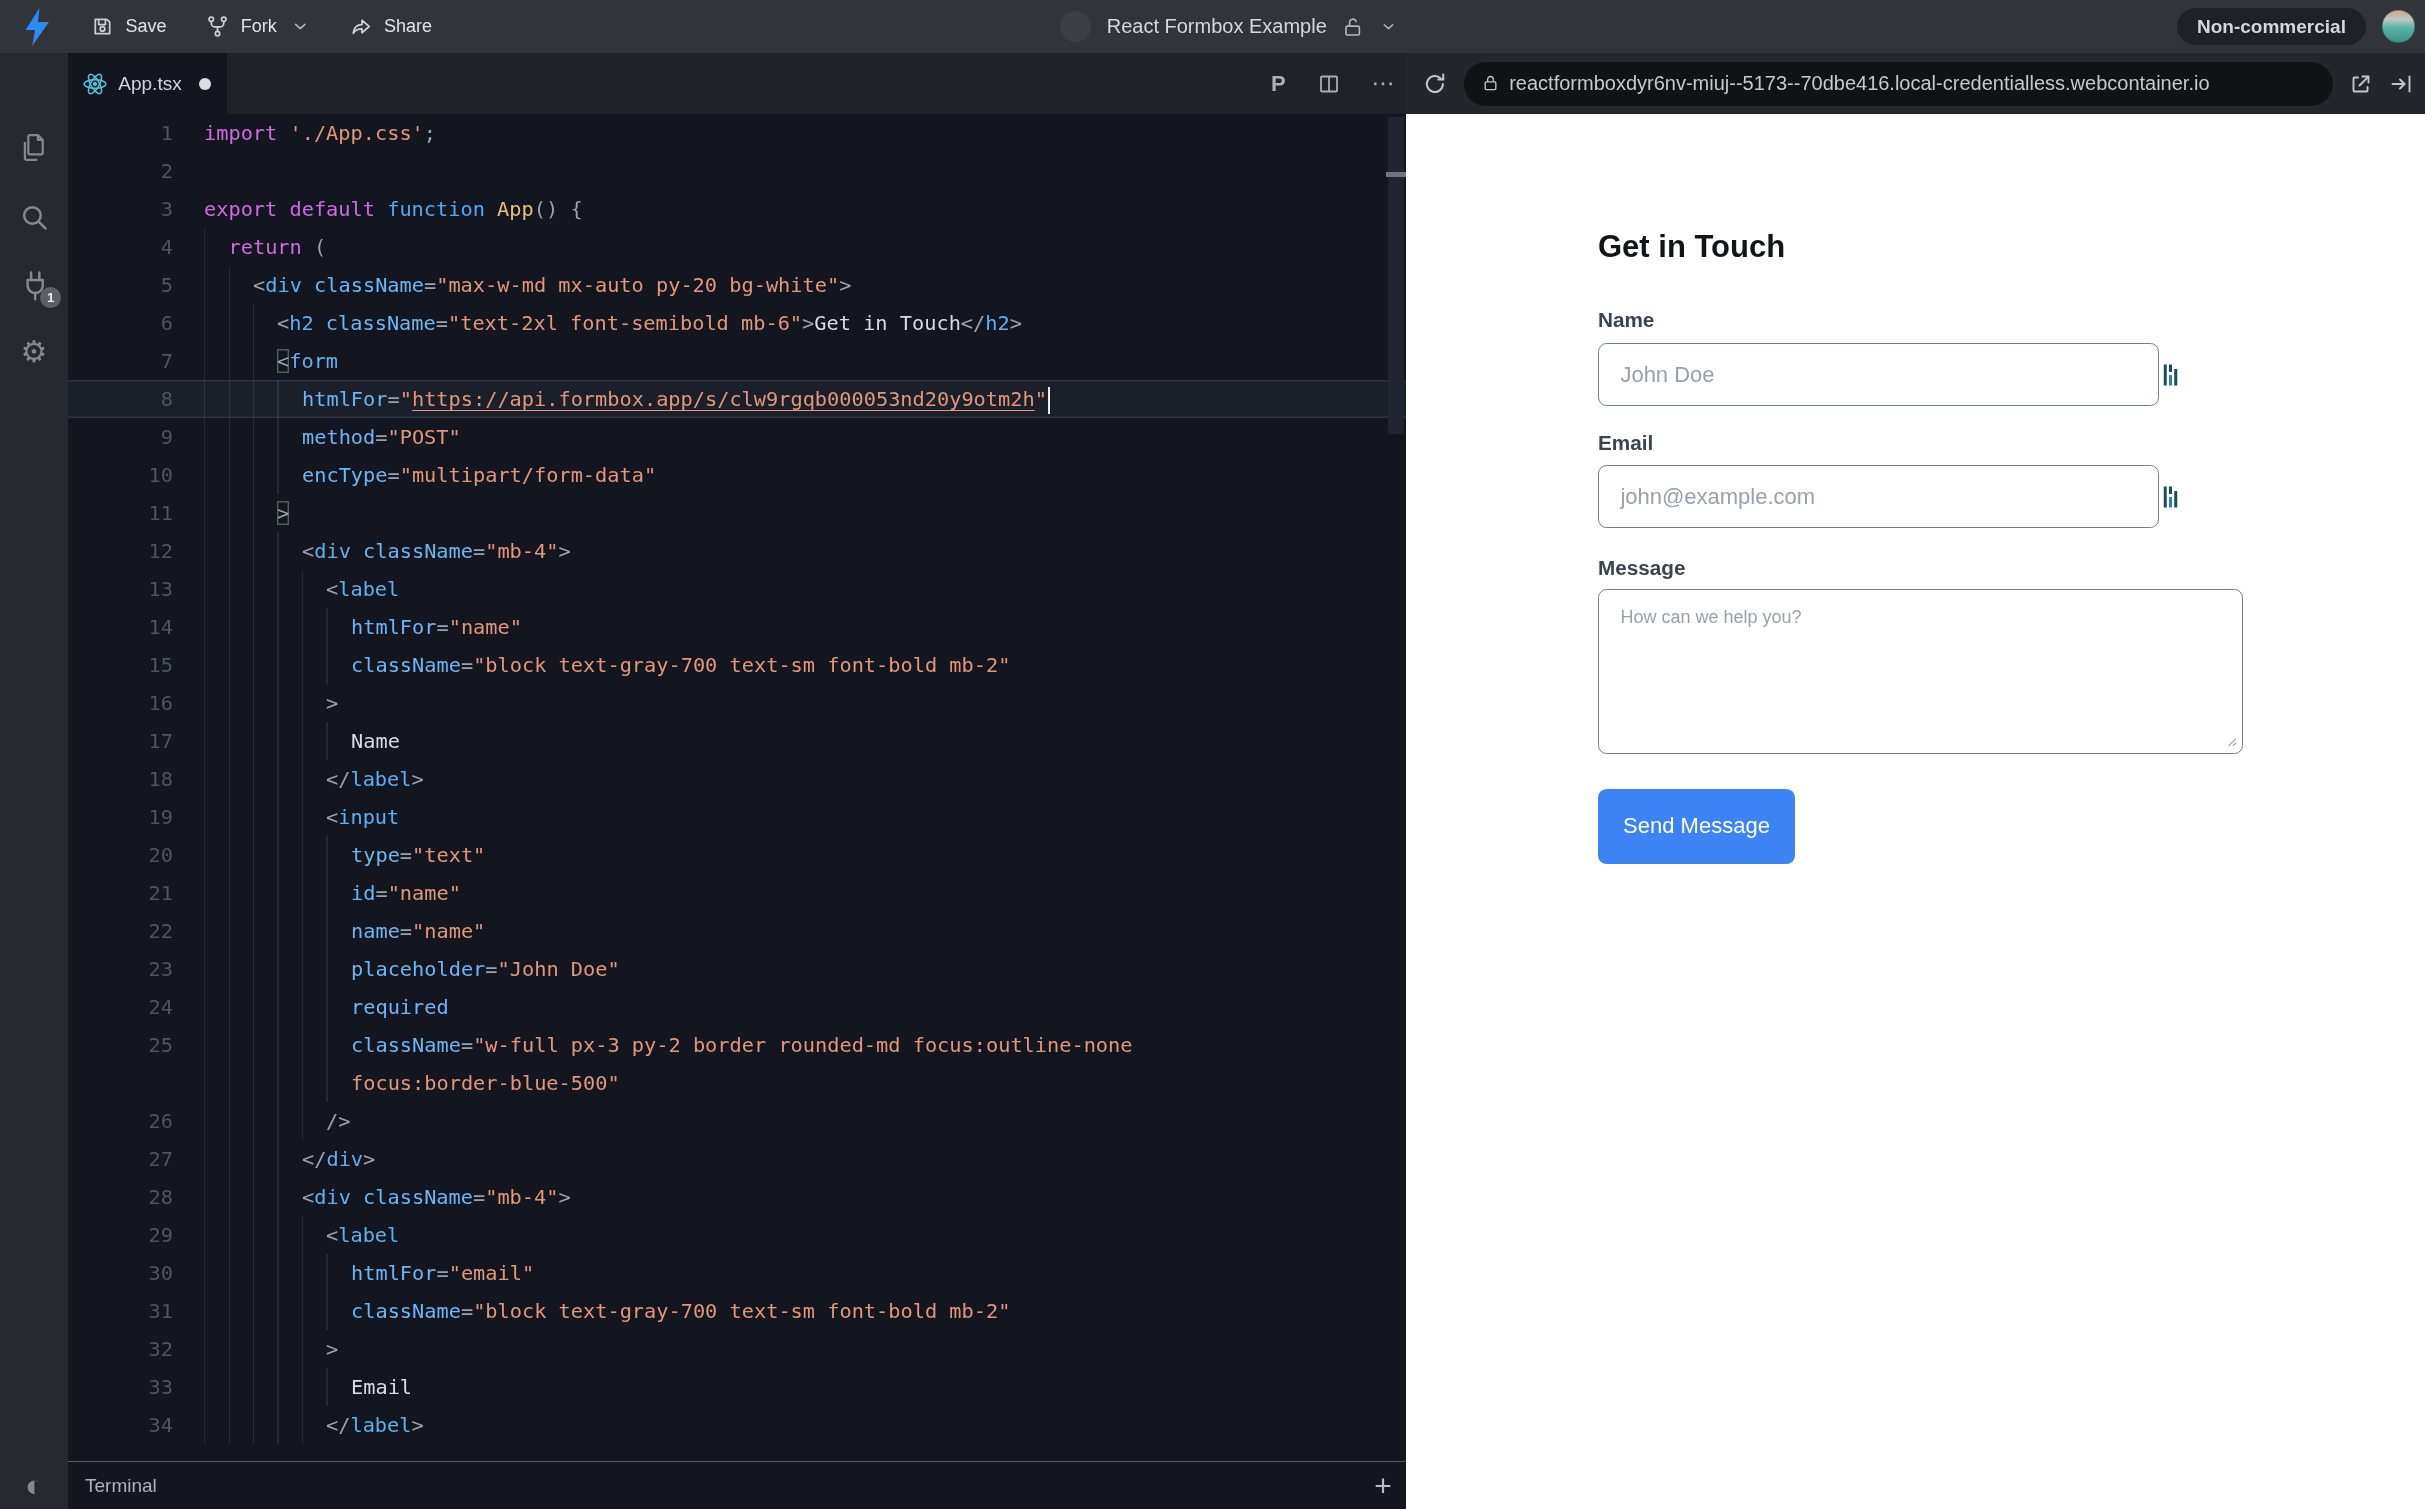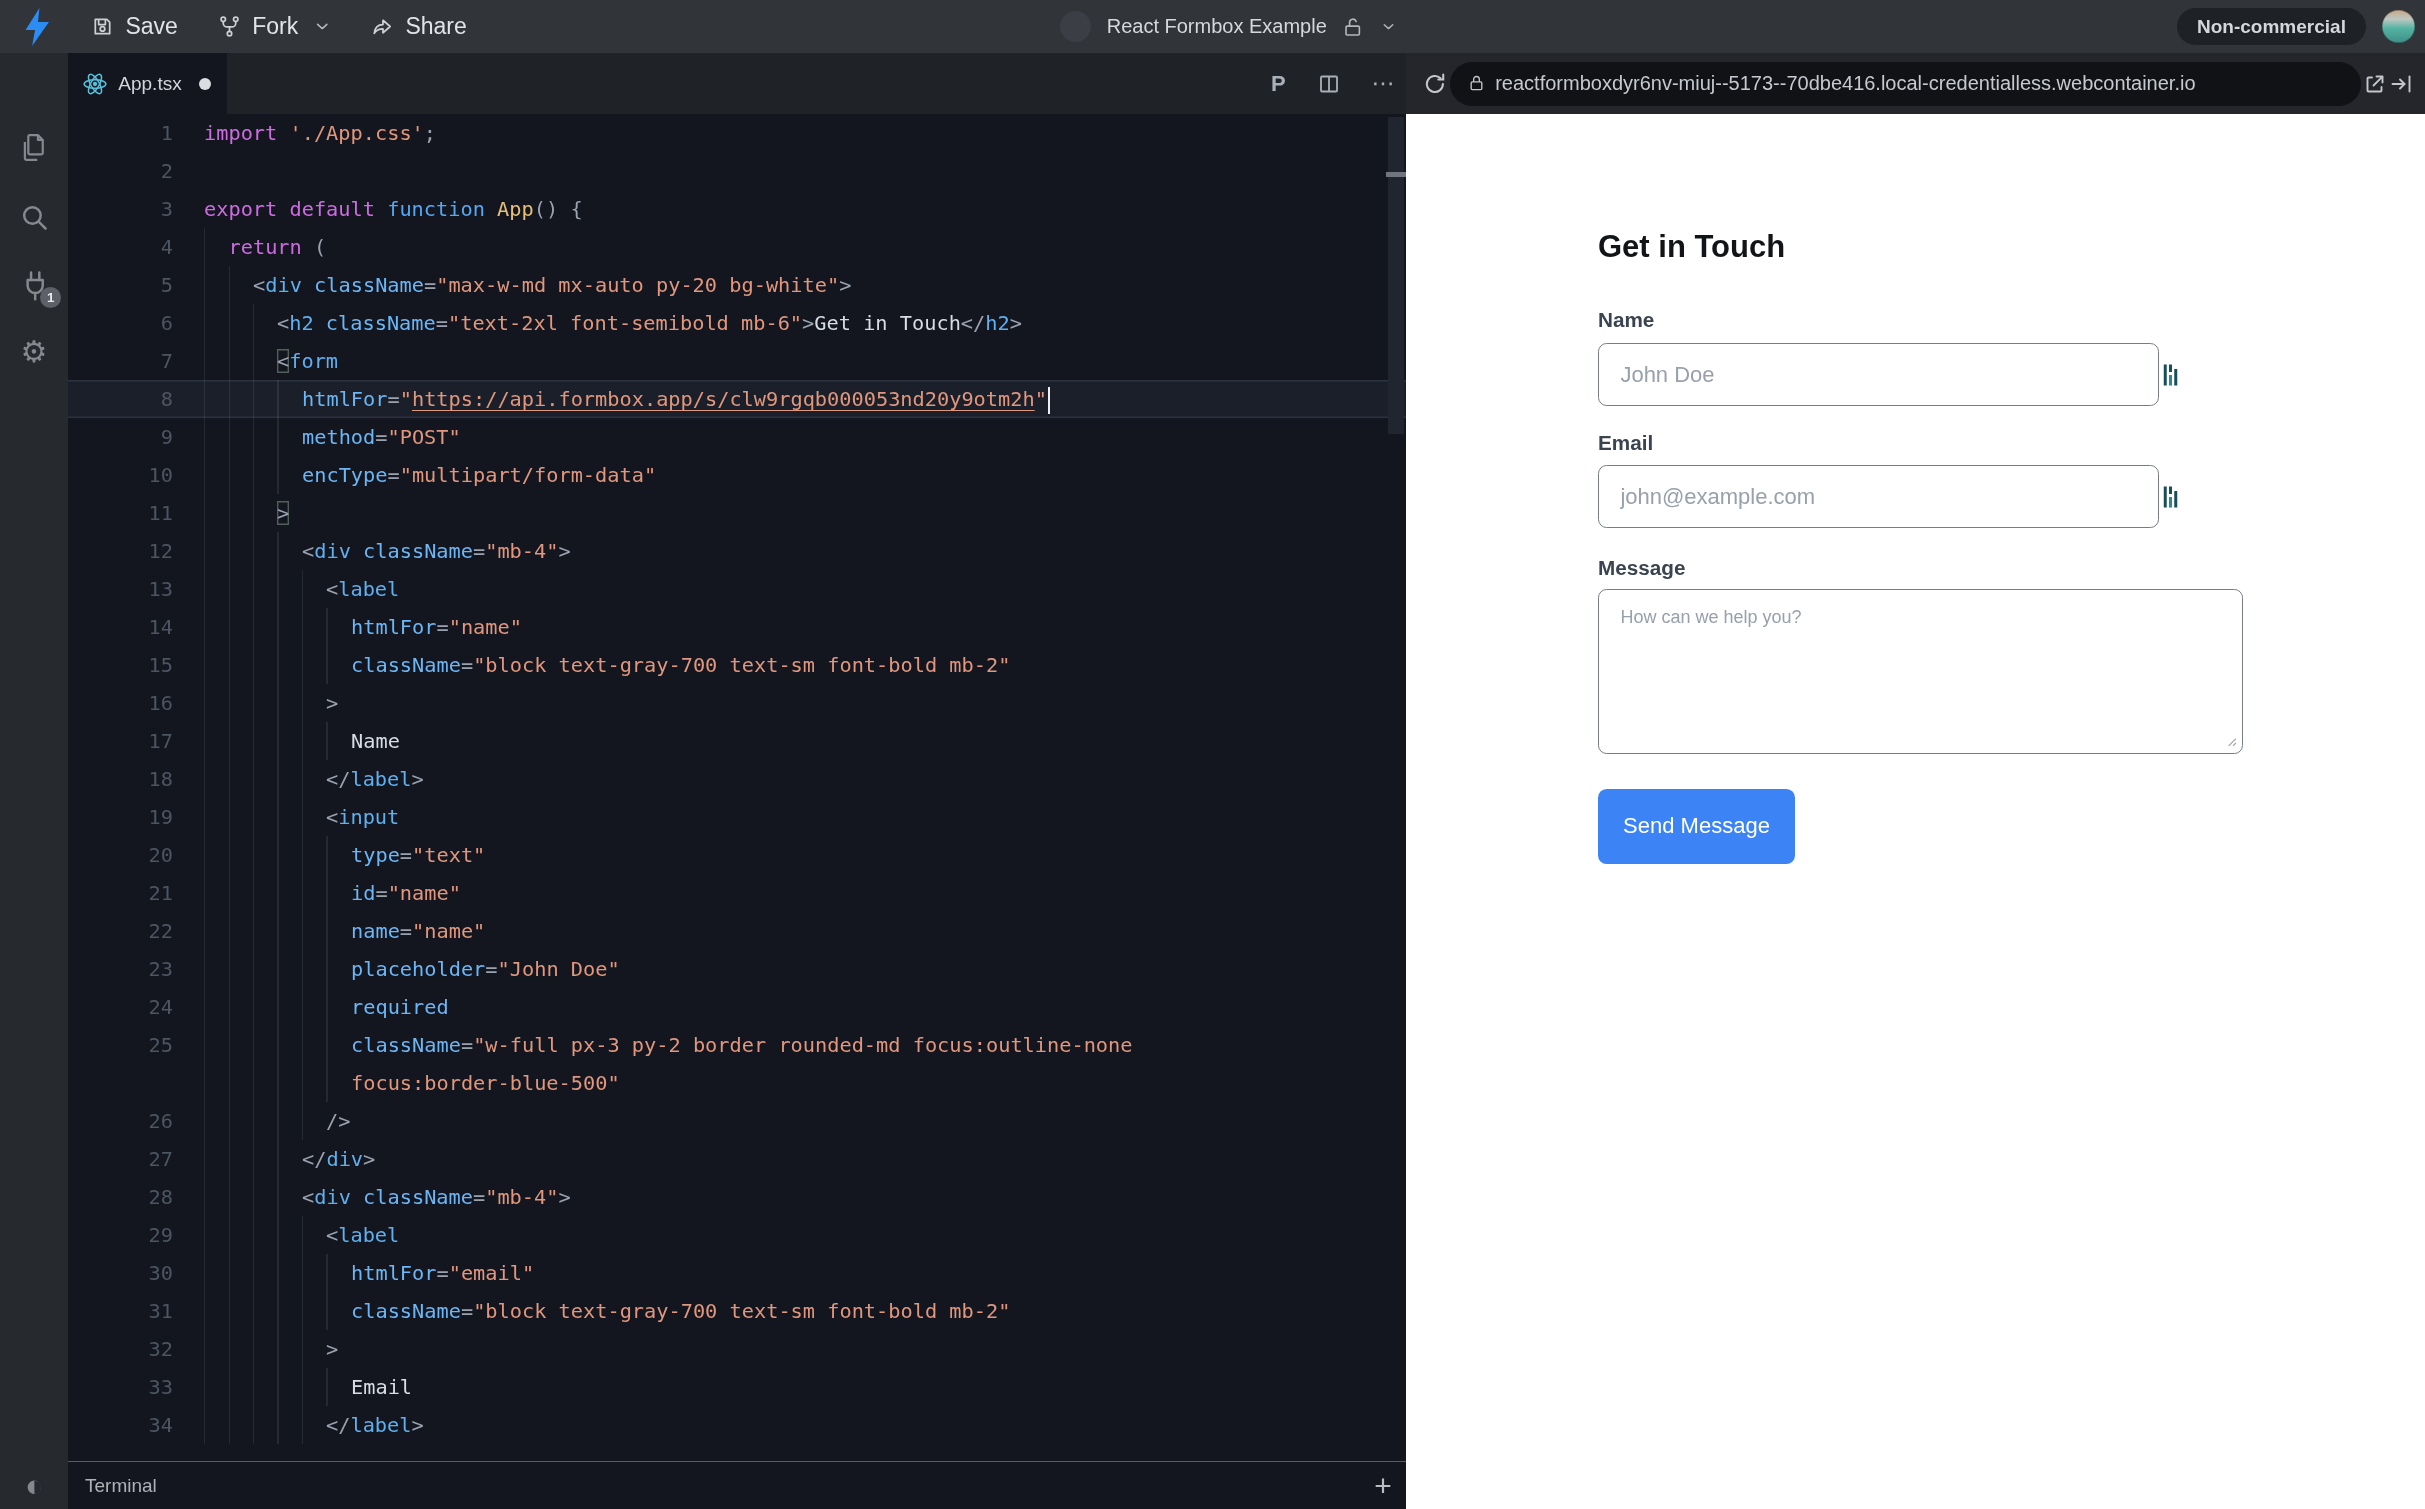--- a/index.html
+++ b/index.html
@@ -5,21 +5,21 @@
   * { margin:0; padding:0; box-sizing:border-box; }
   html,body { background:#000; }
   #stage {
     position:relative; width:2426px; height:1509px; overflow:hidden;
     font-family:"Liberation Sans", sans-serif; background:#ffffff;
   }
   
   .topbar { position:absolute; left:0; top:0; width:2426px; height:53px; background:#313439; z-index:5; }
   .bolt { position:absolute; left:23px; top:7.8px; }
   .tb-left { position:absolute; left:91px; top:0; height:53px; display:flex; align-items:center; gap:0; }
-  .tb-btn { display:flex; align-items:center; gap:11.4px; color:#e2e4e8; font-size:23px; font-weight:400; cursor:default; }
+  .tb-btn { display:flex; align-items:center; gap:11.4px; color:#e2e4e8; font-size:18px; font-weight:400; cursor:default; }
   .tb-gap { width:40px; } .tb-gap-sm { width:14.3px; }
   .tb-ico svg { display:block; }
   .title-cluster { position:absolute; left:1060px; top:0; height:53px; display:flex; align-items:center; gap:15.7px; }
   .proj-circle { width:31px; height:31px; border-radius:50%; background:#3b3e44; }
   .proj-title { color:#d6d8dc; font-size:20px; }
   .tb-right { position:absolute; right:11.4px; top:0; height:53px; display:flex; align-items:center; gap:15.7px; }
   .license-pill { background:#1e2126; border-radius:20px; padding:7.8px 20px; color:#d4d7db; font-size:19px; font-weight:700; }
   .avatar { width:33px; height:33px; border-radius:50%;
     background:linear-gradient(180deg,#c9a887 0%,#bcc8c2 28%,#55b4a3 55%,#3e output8d87 100%);
     background:linear-gradient(180deg,#c9a887 0%,#bcc8c2 28%,#55b4a3 55%,#3e8d87 100%);
@@ -59,21 +59,21 @@
   .overview-mark { position:absolute; right:0; top:119px; width:20px; height:5px; background:#70757e; }
   
   .terminal { position:absolute; left:0; bottom:0; width:100%; height:48px; background:#13161f;
     border-top:1.4px solid #595c62; display:flex; align-items:center; }
   .term-label { color:#aeb2b8; font-size:19px; margin-left:17px; }
   .term-plus { position:absolute; right:14.3px; top:50%; transform:translateY(-50%);
     color:#b9bdc3; font-size:30px; font-weight:300; line-height:1; }
   
   .preview-pane { position:absolute; left:1406px; top:53px; width:1020px; height:1456px; background:#ffffff; }
   .browserbar { position:absolute; left:0; top:0; width:100%; height:61px; background:#24262c;
-    display:flex; align-items:center; padding:0 13px 0 15.7px; gap:2px;justify-content:space-between; }
+    display:flex; align-items:center; padding:0 13px 0 15.7px; gap:16px;justify-content:space-between; }
   .url-pill { flex:1; height:44px; border-radius:22px; background:#101216; display:flex; align-items:center;
     padding:0 18.5px; gap:10px; overflow:hidden; }
   .url-text { color:#c6c9cf; font-size:20px; white-space:nowrap; }
   .preview-body { position:absolute; left:0; top:61px; width:100%; height:1395px; background:#ffffff; overflow:hidden; }
   .form-wrap { padding-left:192px; width:837px; }
   .pv-heading { margin-top:115px; font-size:31px; line-height:36px; font-weight:700; color:#121418; }
   .pv-label { font-size:20.7px; line-height:24px; font-weight:700; color:#3a4450; }
   .lbl-name { margin-top:43px; } .lbl-email { margin-top:25px; } .lbl-msg { margin-top:28px; }
   .pv-input { position:relative; width:645px; }
   .in-name { margin-top:11.4px; } .in-email { margin-top:10px; }

